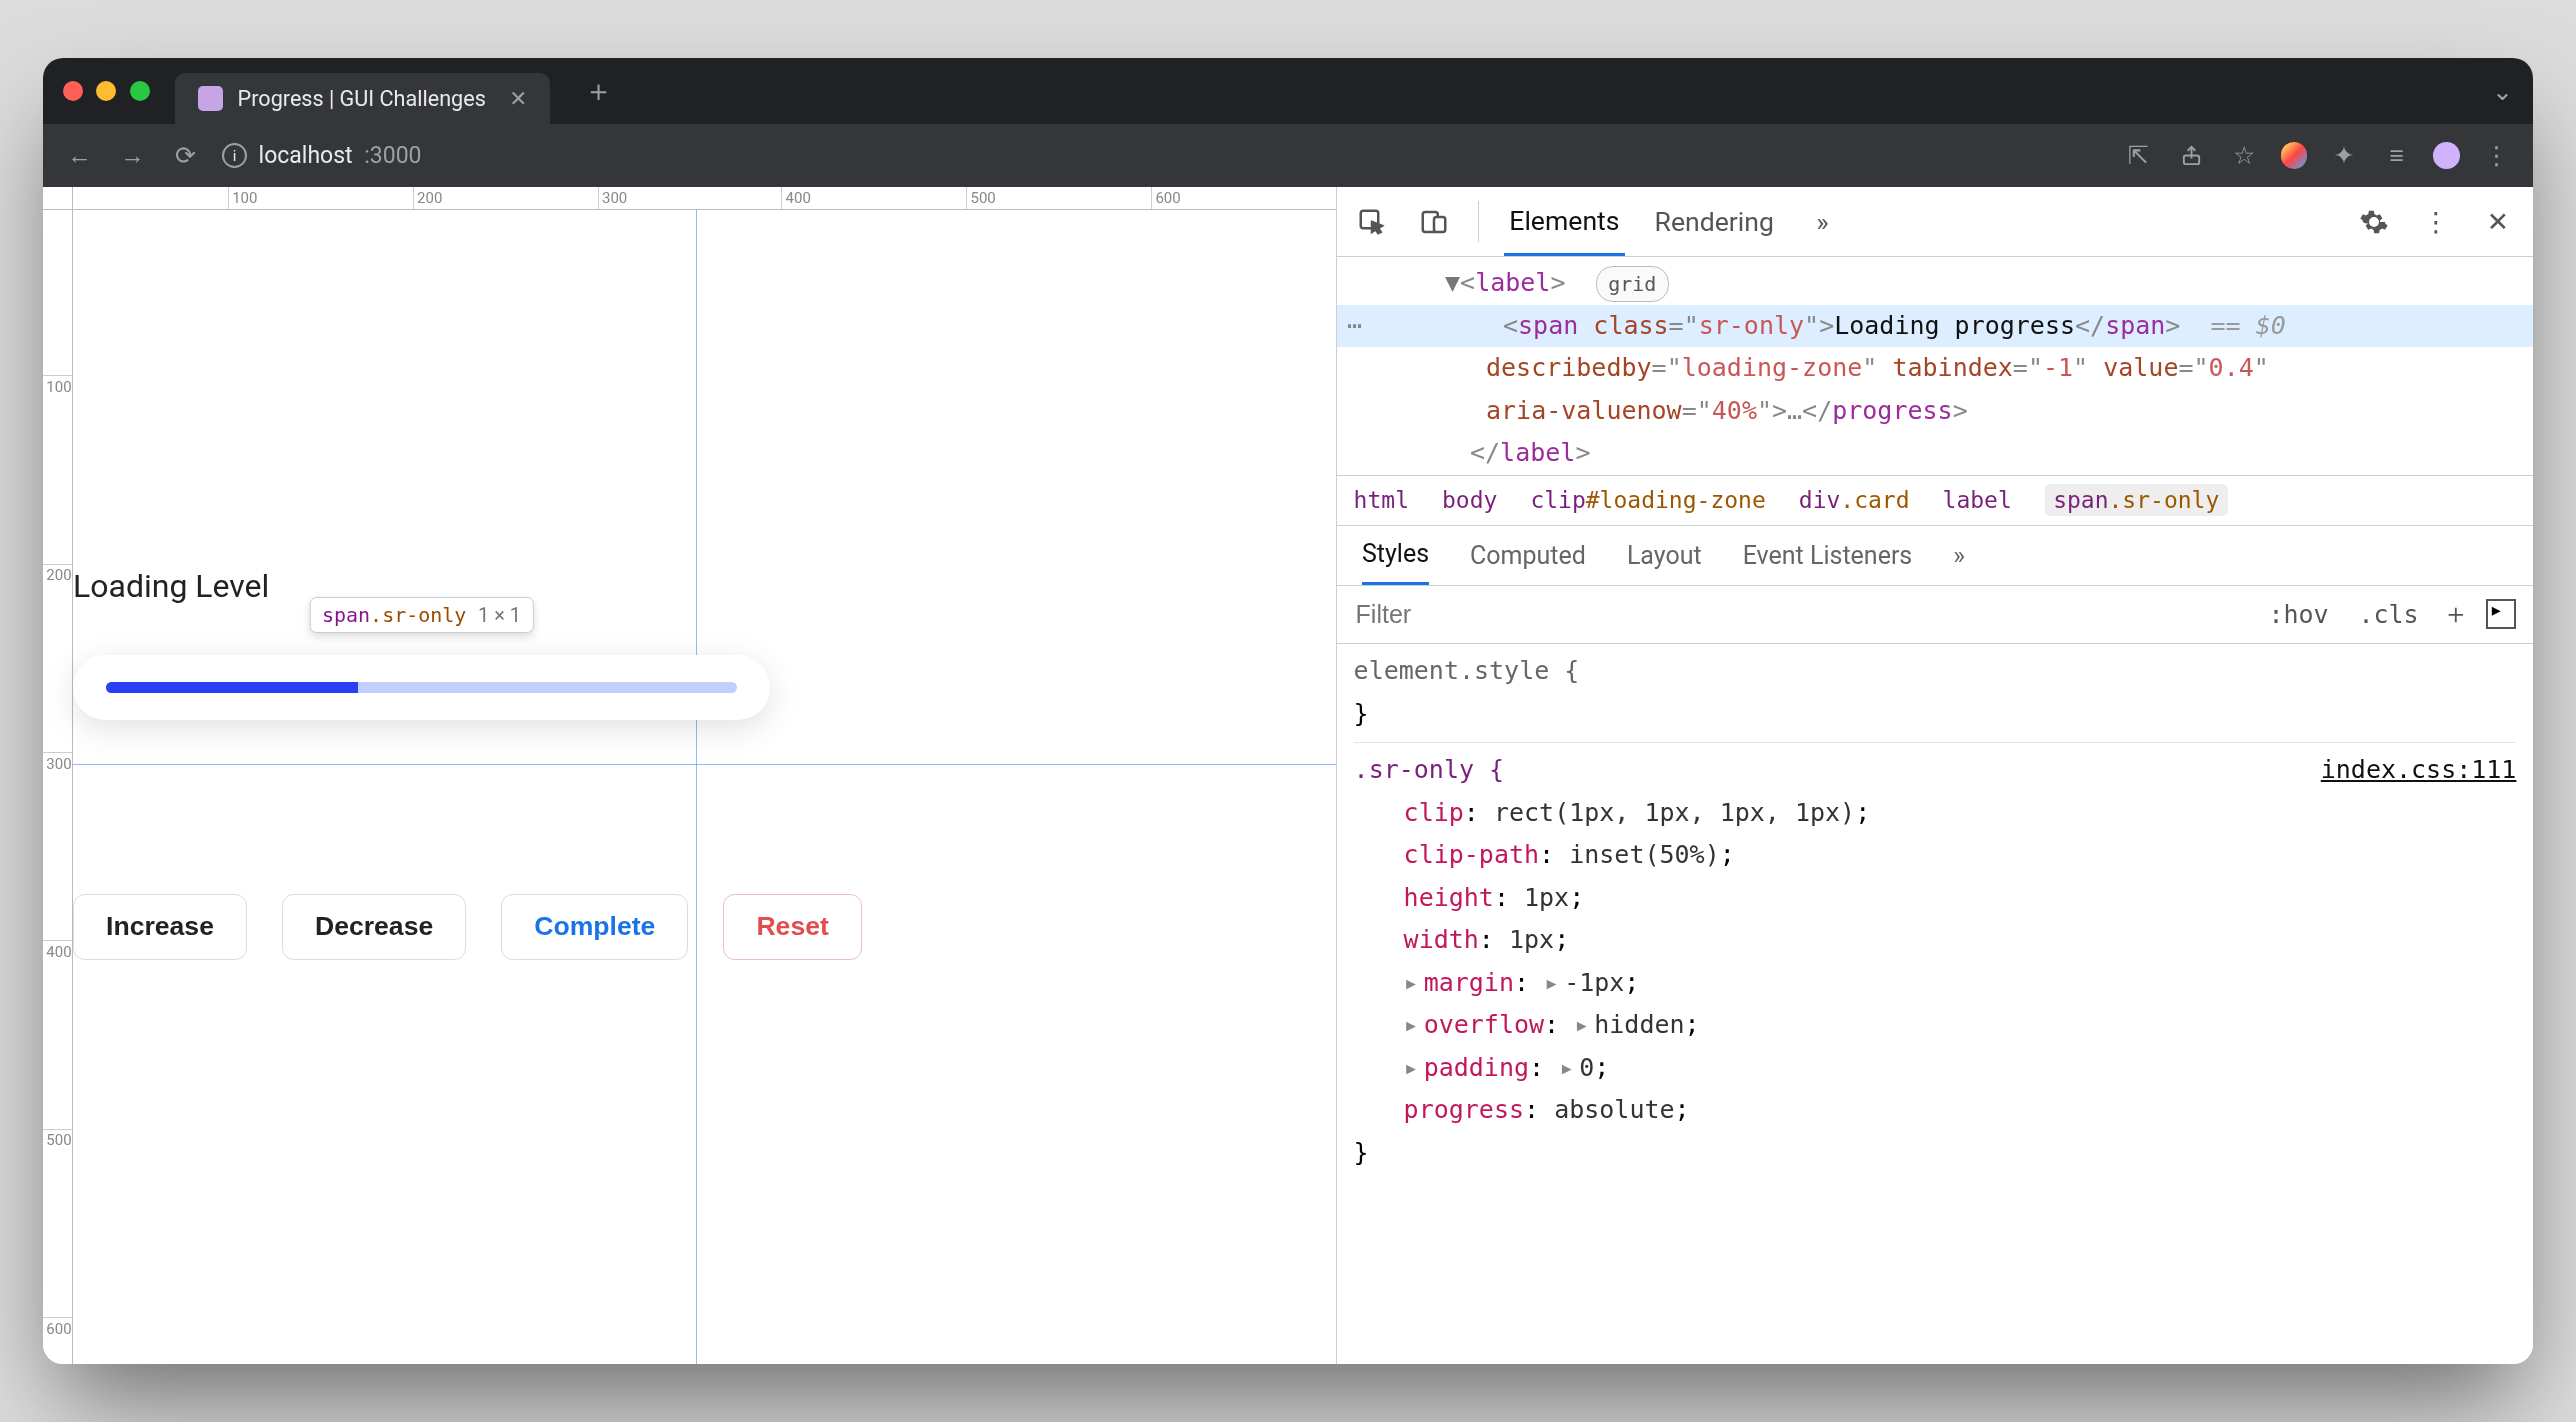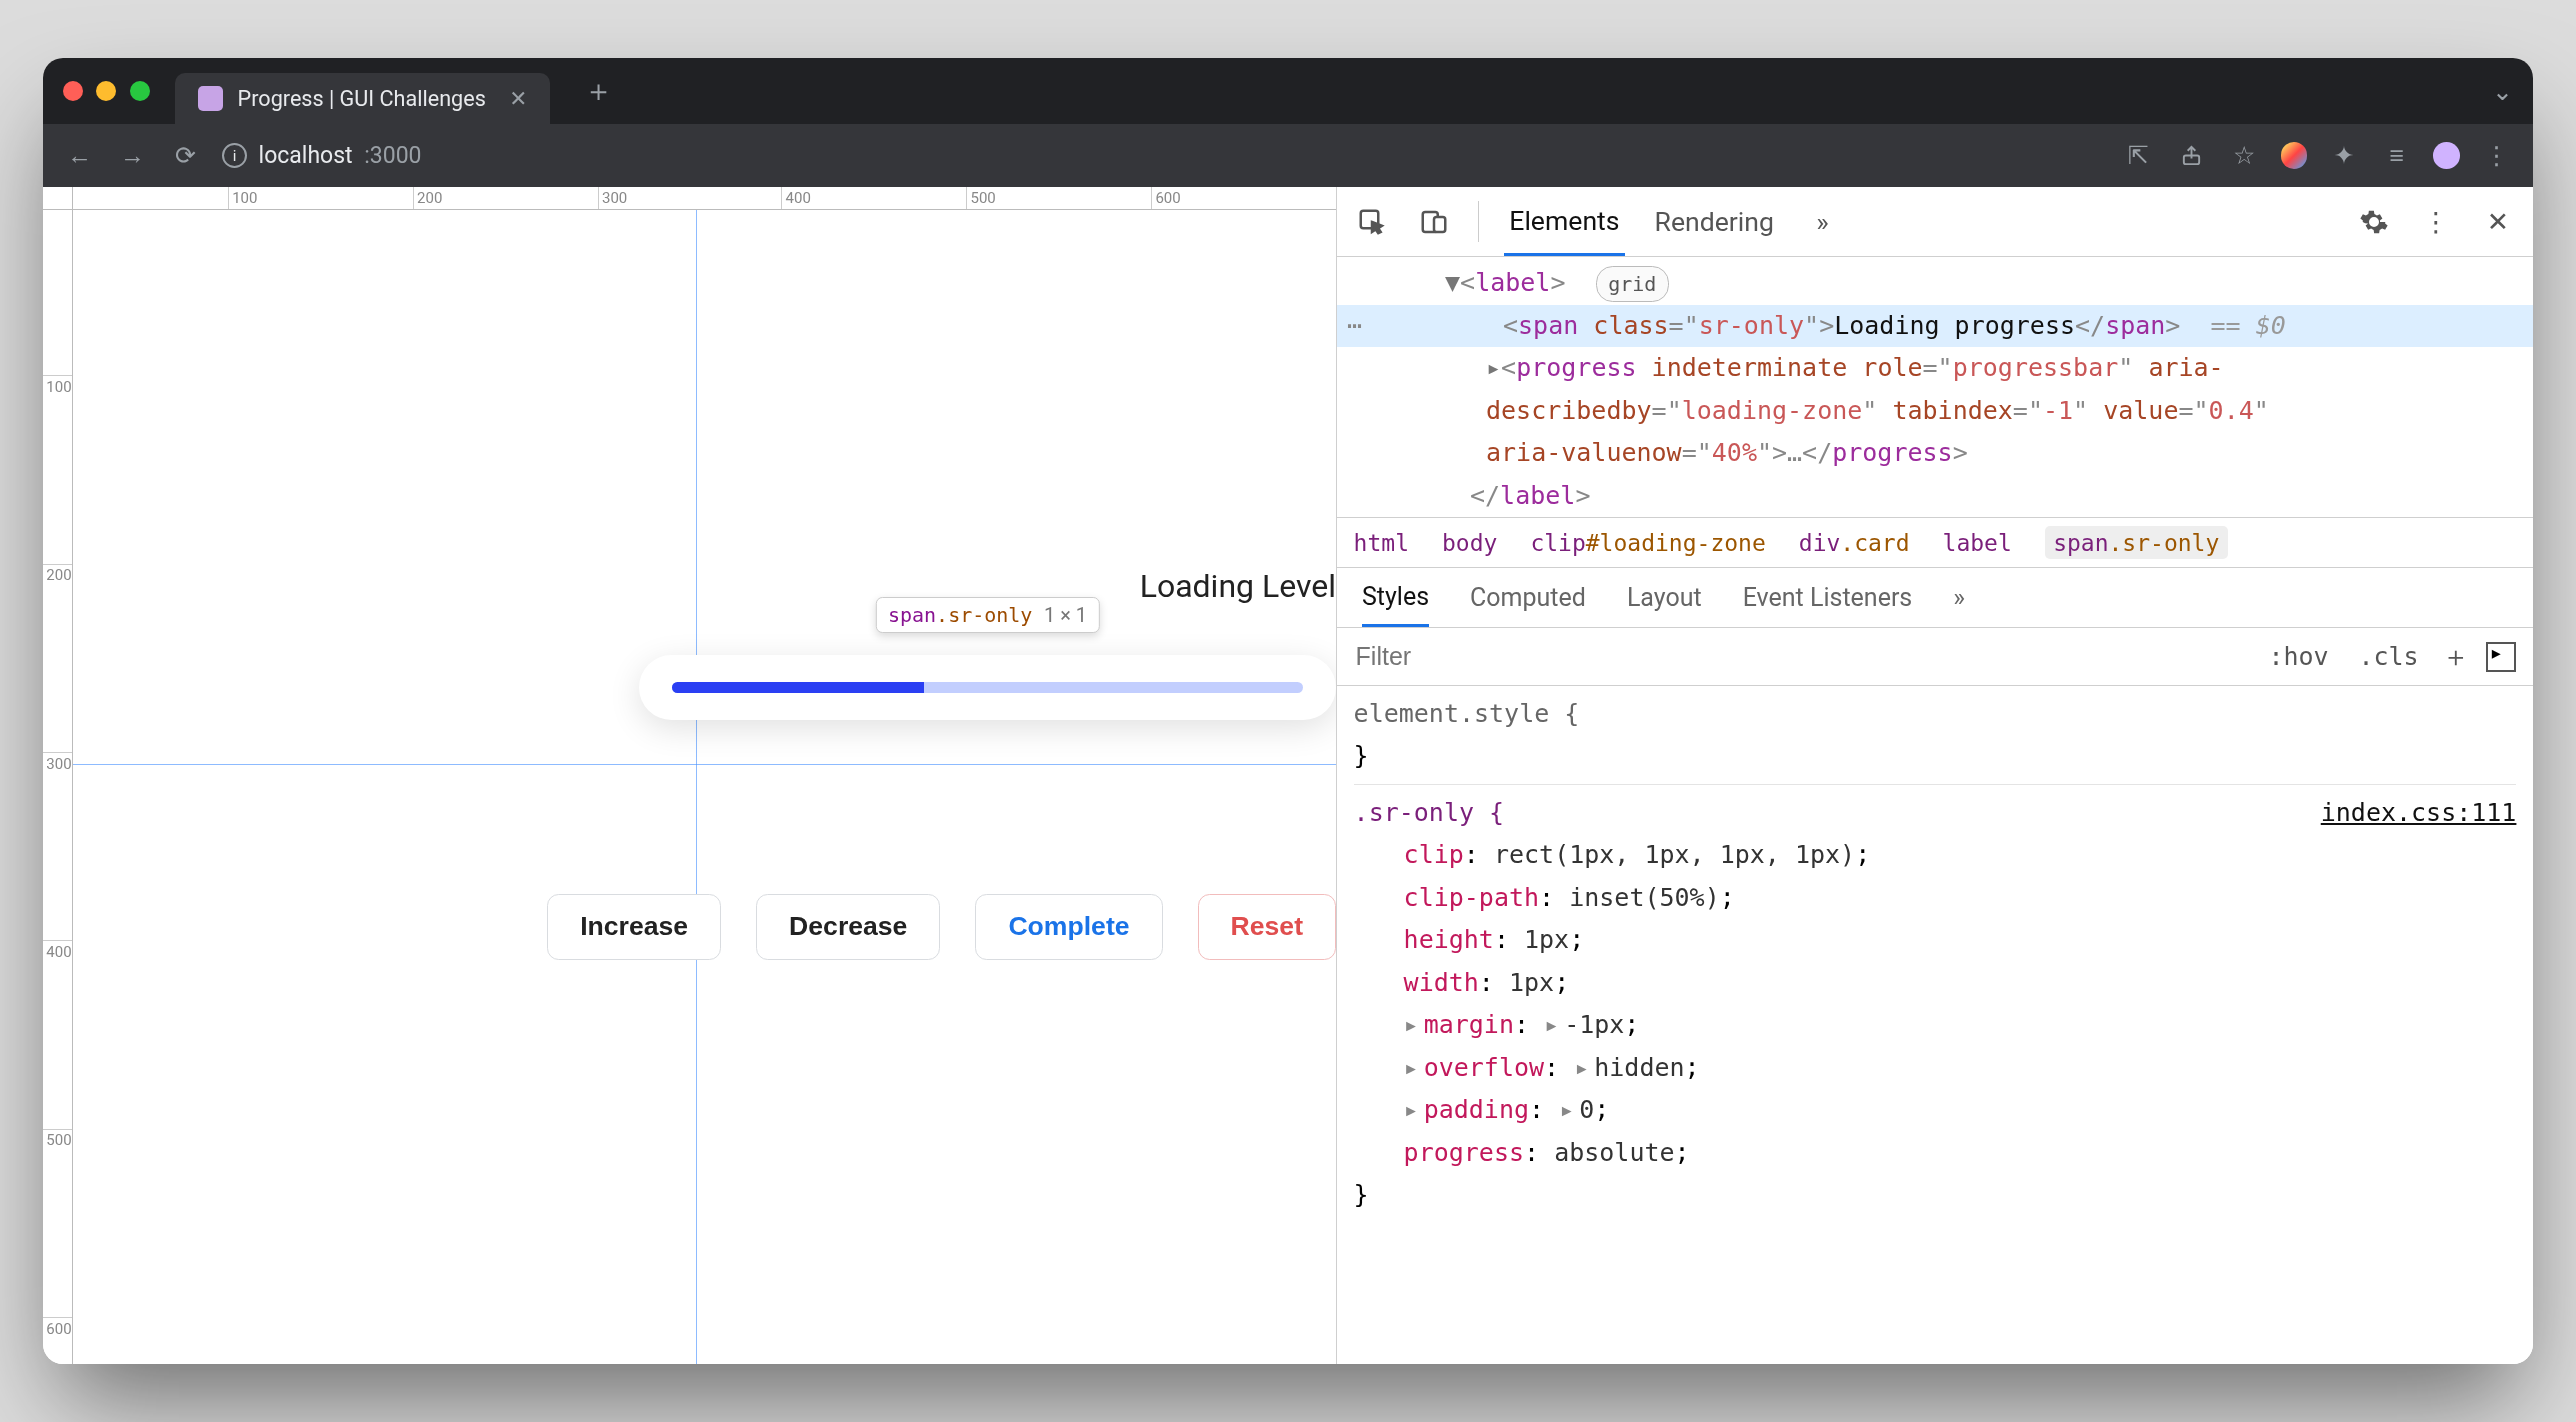--- a/index.html
+++ b/index.html
@@ -64,21 +64,21 @@
   
   .content { flex:1; display:flex; min-height:0;}
   .viewport { flex:1; position:relative; background:#fff; overflow:hidden;}
   .ruler-h { position:absolute; top:0; left:0; right:0; height:23px; border-bottom:0.8px solid #bbb; font-size:15px; color:#888;}
   .ruler-h .tick { position:absolute; top:0; height:100%; border-left:0.8px solid #ccc; padding-left:3.3px; line-height:23px;}
   .ruler-v { position:absolute; top:0; left:0; bottom:0; width:30px; border-right:0.8px solid #bbb; font-size:15px; color:#888;}
   .ruler-v .tick { position:absolute; left:0; width:100%; border-top:0.8px solid #ccc; padding-top:1.7px; text-align:left; padding-left:3.3px;}
   .guide-v { position:absolute; top:23px; bottom:0; border-left:0.8px solid #4a93ffa0;}
   .guide-h { position:absolute; left:30px; right:0; border-top:0.8px solid #4a93ffa0;}
 
-  .page { position:absolute; inset:23px 0 0 30px; display:flex; flex-direction:column; align-items:flex-end; padding-top:357px; gap:50px;}
+  .page { position:absolute; inset:23px 0 0 30px; display:flex; flex-direction:column; align-items:flex-start; padding-top:357px; gap:50px;}
   .loading-label { font-size:32px; color:#222;}
   .tt { position:absolute; background:#fff; border:0.8px solid #ccc; border-radius:6.6px; padding:5px 11.6px; font-size:20px; box-shadow:0 3.3px 8.3px rgba(0,0,0,.15); display:flex; gap:11.6px; align-items:center;}
   .tt .sel { color:#881391; font-family: ui-monospace, monospace;}
   .tt .sel .cls { color:#9c4b00;}
   .tt .dim { color:#777;}
   .progress-card { background:#fff; border-radius:50px; padding:26.6px 33px; box-shadow: 0 8.3px 33px rgba(0,0,0,.12);}
   .progress-track { width:631px; height:11.6px; background:#c2cefe; border-radius:8.3px; overflow:hidden;}
   .progress-fill { height:100%; width:40%; background:#2a3ff3;}
   .btn-row { display:flex; gap:35px; margin-top:124px;}
   .pbtn { background:#fff; border:1.7px solid var(--pill-btn-border); border-radius:11.6px; padding:16.6px 32px; font-size:26.6px; font-weight:600; color:#222;}
@@ -243,21 +243,20 @@
               <path d="M12 8a4 4 0 100 8 4 4 0 000-8zm9 4a7 7 0 01-.1 1.2l2 1.6-2 3.4-2.4-1a7 7 0 01-2 1.2l-.4 2.6h-4l-.4-2.6a7 7 0 01-2-1.2l-2.4 1-2-3.4 2-1.6A7 7 0 013 12a7 7 0 01.1-1.2l-2-1.6 2-3.4 2.4 1a7 7 0 012-1.2L7.9 3h4l.4 2.6a7 7 0 012 1.2l2.4-1 2 3.4-2 1.6c.1.4.1.8.1 1.2z"></path>
             </svg>
         </span>
         <span class="dt-icon">⋮</span>
         <span class="dt-icon">✕</span>
       </div>
 
       <div class="dom">
         <div class="dom-line" style="padding-left:108px"><span class="collapser">▼</span><span class="g">&lt;</span><span class="t">label</span><span class="g">&gt;</span>  <span class="pill">grid</span></div>
         <div class="dom-line sel" style="padding-left:166px"><span class="g">&lt;</span><span class="t">span</span> <span class="a">class</span><span class="g">="</span><span class="sr">sr-only</span><span class="g">"&gt;</span><span class="s">Loading progress</span><span class="g">&lt;/</span><span class="t">span</span><span class="g">&gt;</span>  <span class="eq">== $0</span></div>
-        <div class="dom-line" style="padding-left:149px"><span class="collapser">▸</span><span class="g">&lt;</span><span class="t">progress</span> <span class="a">indeterminate</span> <span class="a">role</span><span class="g">="</span><span class="sr">progressbar</span><span class="g">"</span> <span class="a">aria-</span></div>
         <div class="dom-line" style="padding-left:149px"><span class="a">describedby</span><span class="g">="</span><span class="sr">loading-zone</span><span class="g">"</span> <span class="a">tabindex</span><span class="g">="</span><span class="sr">-1</span><span class="g">"</span> <span class="a">value</span><span class="g">="</span><span class="sr">0.4</span><span class="g">"</span></div>
         <div class="dom-line" style="padding-left:149px"><span class="a">aria-valuenow</span><span class="g">="</span><span class="sr">40%</span><span class="g">"&gt;…&lt;/</span><span class="t">progress</span><span class="g">&gt;</span></div>
         <div class="dom-line" style="padding-left:133px"><span class="g">&lt;/</span><span class="t">label</span><span class="g">&gt;</span></div>
       </div>
 
       <div class="crumbs">
         <span class="crumb">html</span>
         <span class="crumb">body</span>
         <span class="crumb"><span>clip</span><span class="cid">#loading-zone</span></span>
         <span class="crumb"><span>div</span><span class="cid">.card</span></span>

